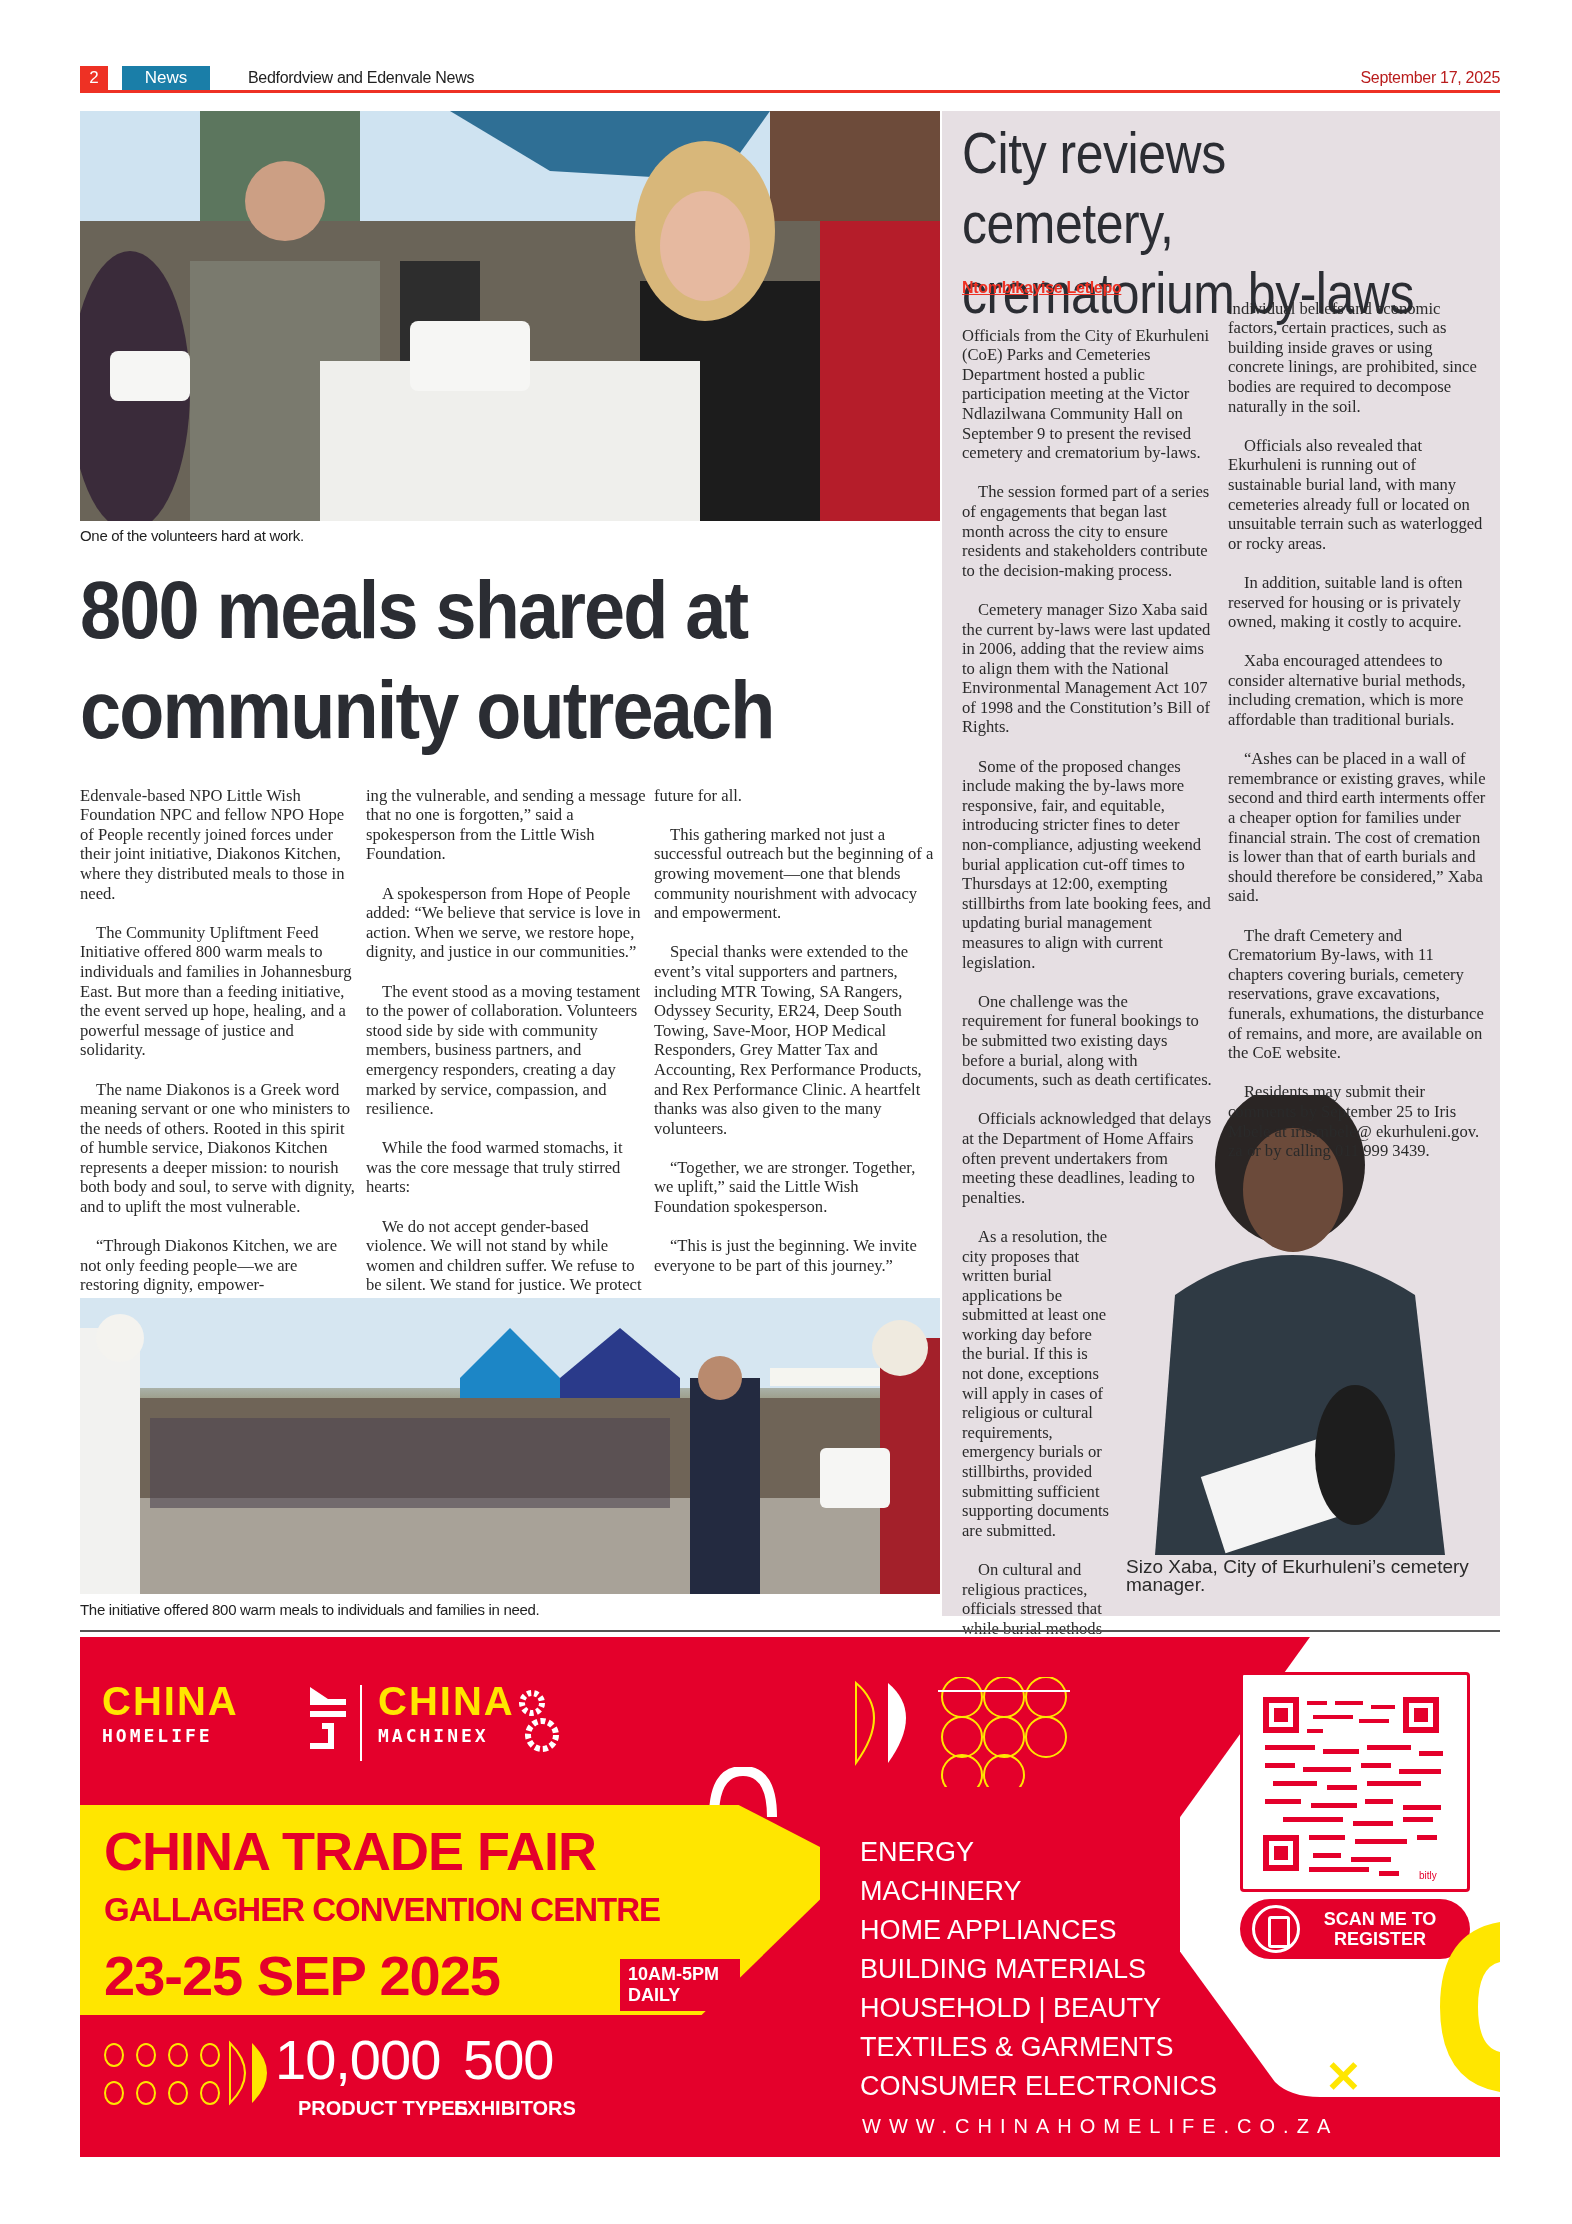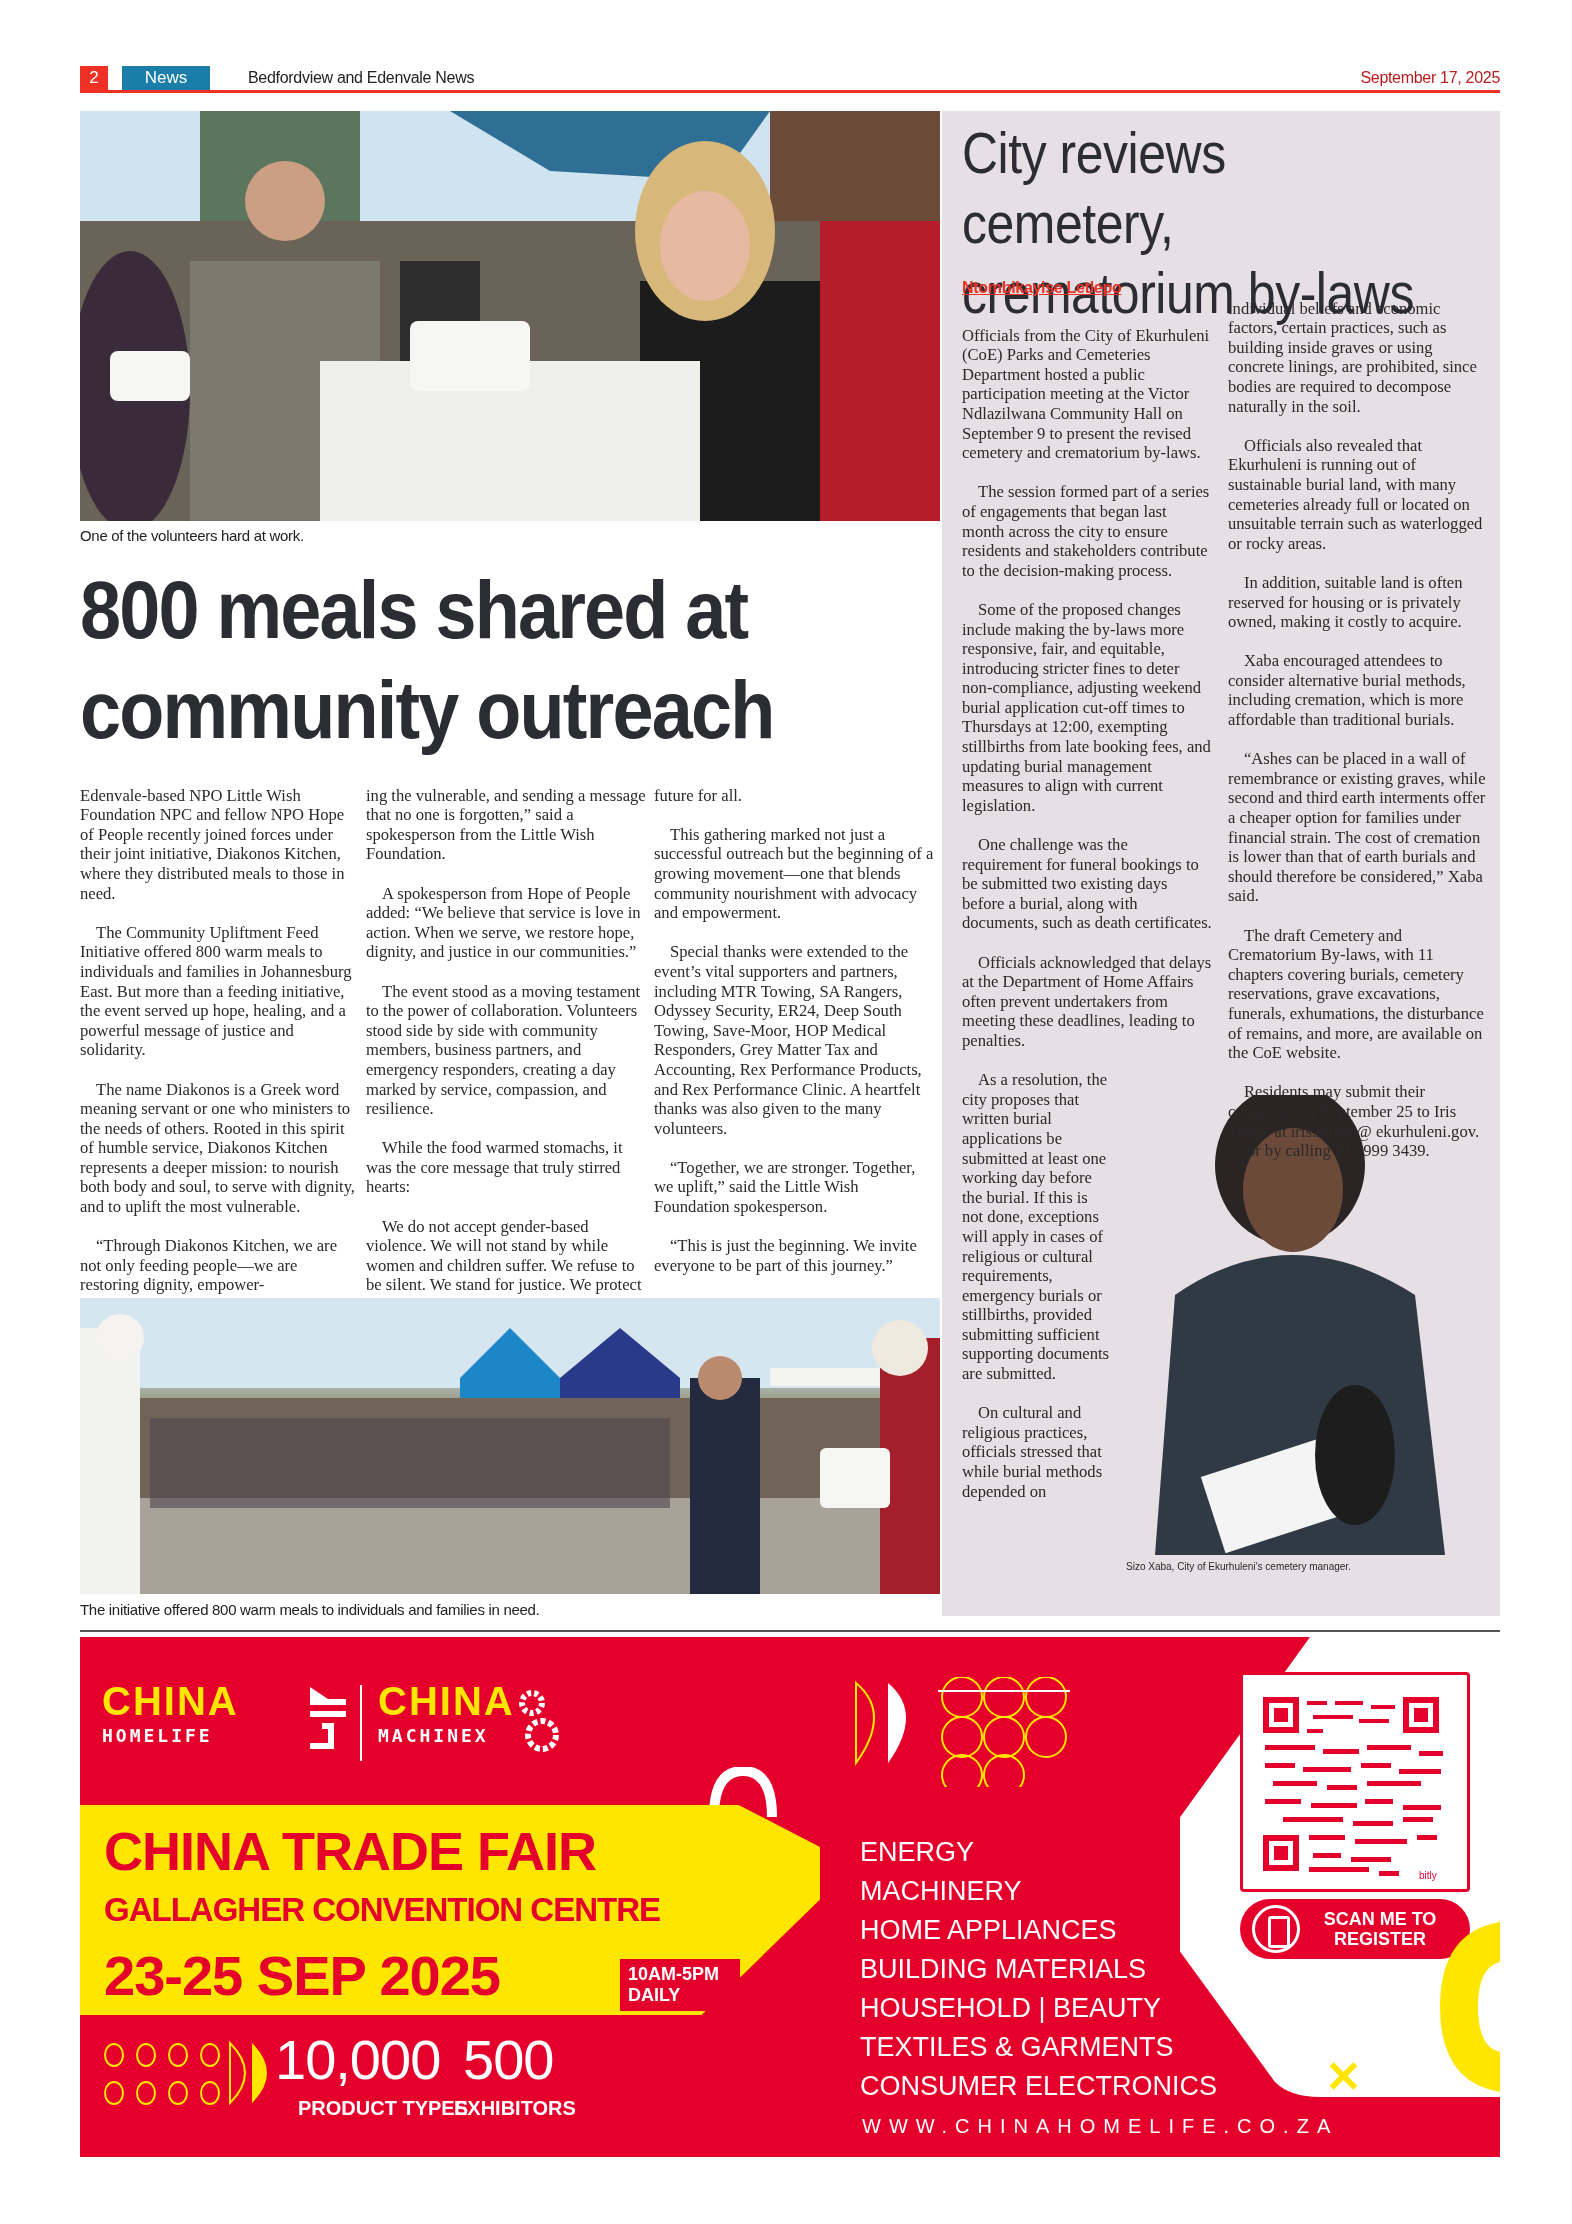--- a/index.html
+++ b/index.html
@@ -39,21 +39,21 @@
 
   
   .sidebox { position: absolute; left: 942px; top: 111px; width: 558px; height: 1505px; background: #e6dfe3; }
   .side-title { position: absolute; left: 962px; top: 118px; width: 540px;
     font-family: "Liberation Sans", sans-serif; font-size: 58px; line-height: 70px; color: #2b2d33;
     transform: scaleX(0.86); transform-origin: left top; letter-spacing: -0.5px; }
   .byline { position: absolute; left: 962px; top: 279px; font-family: "Liberation Sans", sans-serif; font-weight: bold;
     font-size: 16px; color: #ee3124; text-decoration: underline; letter-spacing: -0.3px; }
   .portrait { position: absolute; left: 1115px; top: 1095px; width: 365px; height: 460px; overflow: hidden; }
   .side-caption { position: absolute; left: 1126px; top: 1558px; width: 360px; font-family: "Liberation Sans", sans-serif;
-    font-size: 10px; line-height: 18px; color: #2a2a2a; }
+    font-size: 19px; line-height: 18px; color: #2a2a2a; }
 
   
   .bottom-rule { position: absolute; left: 80px; top: 1630px; width: 1420px; height: 2px; background: #555; }
 
   
   .ad { position: absolute; left: 80px; top: 1637px; width: 1420px; height: 520px; background: #e4002b; overflow: hidden; }
   .ad-white { position: absolute; left: 1100px; top: 0; width: 330px; height: 520px; }
   .logo-china { position: absolute; font-family: "Liberation Sans", sans-serif; font-weight: bold; color: #ffe600; font-size: 40px; letter-spacing: 2px; }
   .logo-sub { position: absolute; font-family: "DejaVu Sans Mono", monospace; font-weight: bold; color: #fff; font-size: 18px; letter-spacing: 3px; }
   .yellow-band { position: absolute; left: 0; top: 168px; width: 740px; height: 210px; background: #ffe600;
@@ -173,20 +173,21 @@
     <ellipse cx="178" cy="95" rx="50" ry="62" fill="#6b4a3a"></ellipse>
     <path d="M60,200 Q175,120 300,200 L330,460 L40,460 Z" fill="#2f3a44"></path>
     <rect x="95" y="360" width="130" height="80" fill="#f4f4f4" transform="rotate(-18 160 400)"></rect>
     <ellipse cx="240" cy="360" rx="40" ry="70" fill="#1d1d1d"></ellipse>
   </svg>
 </div>
 
 <div class="col" style="left:962px; top:306px; width:250px;">
   <p class="first">Officials from the City of Ekurhuleni (CoE) Parks and Cemeteries Department hosted a public participation meeting at the Victor Ndlazilwana Community Hall on September 9 to present the revised cemetery and crematorium by-laws.</p>
   <p>The session formed part of a series of engagements that began last month across the city to ensure residents and stakeholders contribute to the decision-making process.</p>
+  <p>Cemetery manager Sizo Xaba said the current by-laws were last updated in 2006, adding that the review aims to align them with the National Environmental Management Act 107 of 1998 and the Constitution’s Bill of Rights.</p>
   <p>Some of the proposed changes include making the by-laws more responsive, fair, and equitable, introducing stricter fines to deter non-compliance, adjusting weekend burial application cut-off times to Thursdays at 12:00, exempting stillbirths from late booking fees, and updating burial management measures to align with current legislation.</p>
   <p>One challenge was the requirement for funeral bookings to be submitted two existing days before a burial, along with documents, such as death certificates.</p>
   <p>Officials acknowledged that delays at the Department of Home Affairs often prevent undertakers from meeting these deadlines, leading to penalties.</p>
   <p style="width:150px;">As a resolution, the city proposes that written burial applications be submitted at least one working day before the burial. If this is not done, exceptions will apply in cases of religious or cultural requirements, emergency burials or stillbirths, provided submitting sufficient supporting documents are submitted.</p>
   <p style="width:160px;">On cultural and religious practices, officials stressed that while burial methods depended on</p>
 </div>
 <div class="col" style="left:1228px; top:279px; width:262px;">
   <p class="first">individual beliefs and economic factors, certain practices, such as building inside graves or using concrete linings, are prohibited, since bodies are required to decompose naturally in the soil.</p>
   <p>Officials also revealed that Ekurhuleni is running out of sustainable burial land, with many cemeteries already full or located on unsuitable terrain such as waterlogged or rocky areas.</p>
   <p>In addition, suitable land is often reserved for housing or is privately owned, making it costly to acquire.</p>

